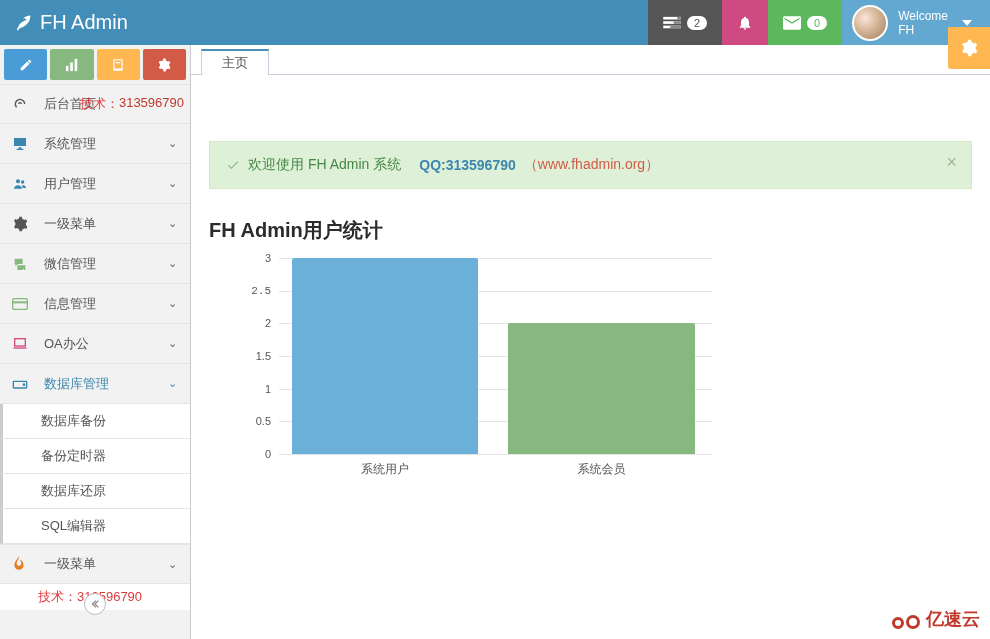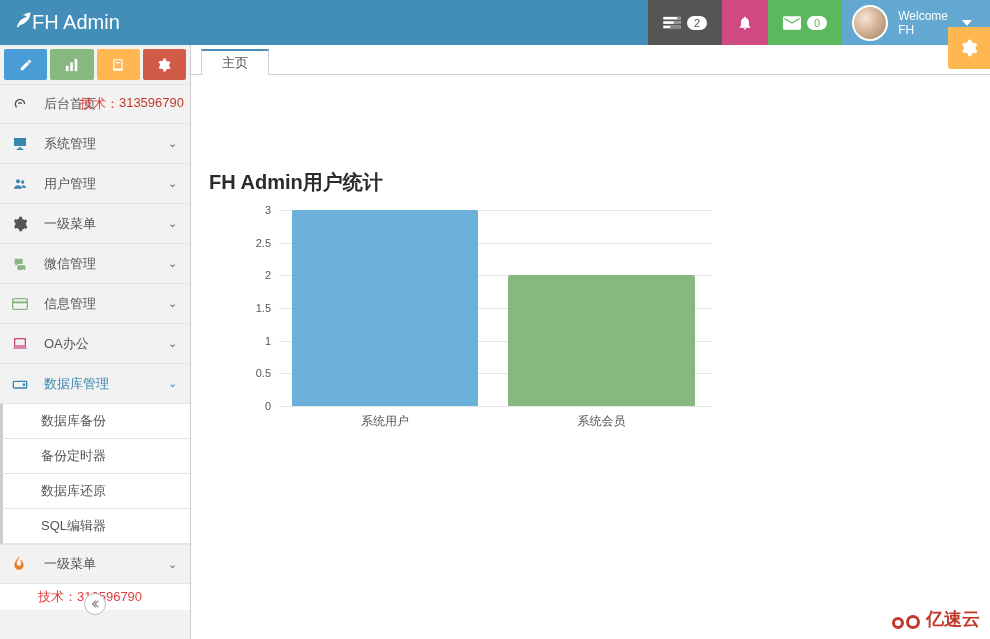--- a/index.html
+++ b/index.html
@@ -1,20 +1,20 @@
 <!DOCTYPE html>
 <html><head>
   <meta charset="utf-8">
   <style>
     * { margin: 0; padding: 0; box-sizing: border-box; }
     body { font-family: "Helvetica Neue", "Microsoft YaHei", Arial, sans-serif; font-size: 13px; color: #555; background: #fff; }
     
     
     .navbar { height: 45px; background: #438eb9; display: flex; align-items: center; color: #fff; }
-    .brand { display: flex; padding: 0 14px; font-size: 20px; }
+    .brand { display: flex; align-items: center; padding: 0 14px; font-size: 20px; gap: 8px; }
     .brand-icon { font-size: 18px; }
     .navbar-right { margin-left: auto; display: flex; height: 100%; }
     .nav-btn { display: flex; align-items: center; justify-content: center; padding: 0 15px; height: 100%; gap: 6px; }
     .nav-btn .icon { color: #fff; font-size: 16px; }
     .badge { background: #fff; border-radius: 10px; padding: 1px 7px; font-size: 11px; min-width: 16px; text-align: center; }
     .nav-tasks { background: #555; }
     .nav-tasks .badge { color: #555; }
     .nav-bell { background: #cf4a83; }
     .nav-env { background: #5cb85c; }
     .nav-env .badge { color: #5cb85c; }
@@ -280,31 +280,42 @@
     <div class="tabs">
       <div class="tab">主页</div>
       <div class="gear-right">
         <svg width="18" height="18" viewBox="0 0 24 24" fill="#fff">
             <path d="M12 8a4 4 0 100 8 4 4 0 000-8zm8.94 4c0-.6-.06-1.2-.18-1.79l2.2-1.72-2-3.46-2.6.88a8.97 8.97 0 00-3.1-1.79L14.9 1h-4l-.36 2.72a8.97 8.97 0 00-3.1 1.79l-2.6-.88-2 3.46 2.2 1.72C5.06 10.8 5 11.4 5 12s.06 1.2.18 1.79L3 15.5l2 3.46 2.6-.88a8.97 8.97 0 003.1 1.79L11.1 23h4l.36-2.72a8.97 8.97 0 003.1-1.79l2.6.88 2-3.46-2.2-1.72c.12-.59.18-1.19.18-1.79z"></path>
           </svg>
       </div>
     </div>
 
     <div class="content">
+      <div class="alert">
+        <span class="check">
+          <svg width="14" height="14" viewBox="0 0 24 24" fill="#87b87f">
+              <path d="M9 16.17L4.83 12 3.41 13.41 9 19l12-12-1.41-1.41z"></path>
+            </svg>
+        </span>
+        <span>欢迎使用 FH Admin 系统</span>
+        <span class="qq">QQ:313596790</span>
+        <span class="link">（www.fhadmin.org）</span>
+        <span class="alert-close">×</span>
+      </div>
 
       <h2 class="chart-title">FH Admin用户统计</h2>
 
       <div class="chart">
         <div class="yaxis" id="yaxis">
             <div class="ytick" style="top: 100%;">0</div>
             <div class="ytick" style="top: 83.3333%;">0.5</div>
             <div class="ytick" style="top: 66.6667%;">1</div>
             <div class="ytick" style="top: 50%;">1.5</div>
             <div class="ytick" style="top: 33.3333%;">2</div>
-            <div class="ytick" style="top: 16.6667%;">2.5</div>
+            <div class="ytick" style="top: 16.6667%; font-family: Liberation Mono, monospace;">2.5</div>
             <div class="ytick" style="top: 0%;">3</div>
           </div>
         <div class="plot-area" id="plot">
           <div class="grid" id="grid">
               <div class="grid-line" style="top: 100%;"></div>
               <div class="grid-line" style="top: 83.3333%;"></div>
               <div class="grid-line" style="top: 66.6667%;"></div>
               <div class="grid-line" style="top: 50%;"></div>
               <div class="grid-line" style="top: 33.3333%;"></div>
               <div class="grid-line" style="top: 16.6667%;"></div>

